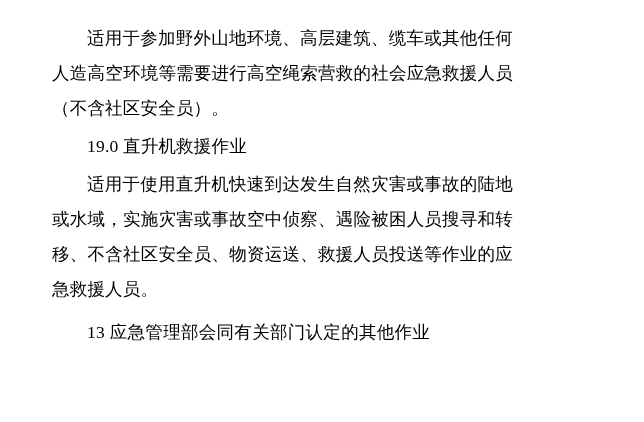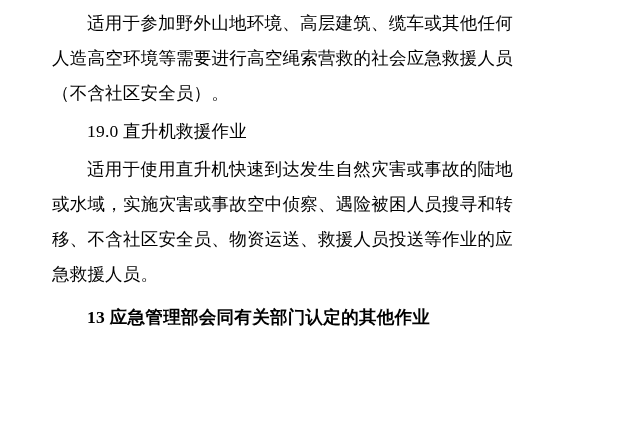--- a/index.html
+++ b/index.html
@@ -12,38 +12,38 @@
     background: #ffffff;
     font-family: "Liberation Serif", serif;
     color: #000000;
     overflow: hidden;
   }
   .page {
     position: relative;
     width: 559px;
     height: 422px;
     box-sizing: border-box;
-    padding: 6px 46px 0 52px;
+    padding: 21px 46px 0 52px;
   }
   .para {
     font-size: 17.5px;
     line-height: 35px;
     text-align: justify;
     text-justify: inter-ideograph;
     letter-spacing: 0.2px;
     margin: 0;
     white-space: pre-wrap;
   }
   .indent {
     text-indent: 2em;
   }
   .heading {
     font-size: 17.5px;
     line-height: 35px;
-    font-weight: bold;
+    font-weight: normal;
     margin: 0;
     text-indent: 2em;
     letter-spacing: 0.3px;
   }
   .subheading {
     font-size: 17.5px;
     line-height: 35px;
     margin: 0;
     text-indent: 2em;
     letter-spacing: 0.2px;

